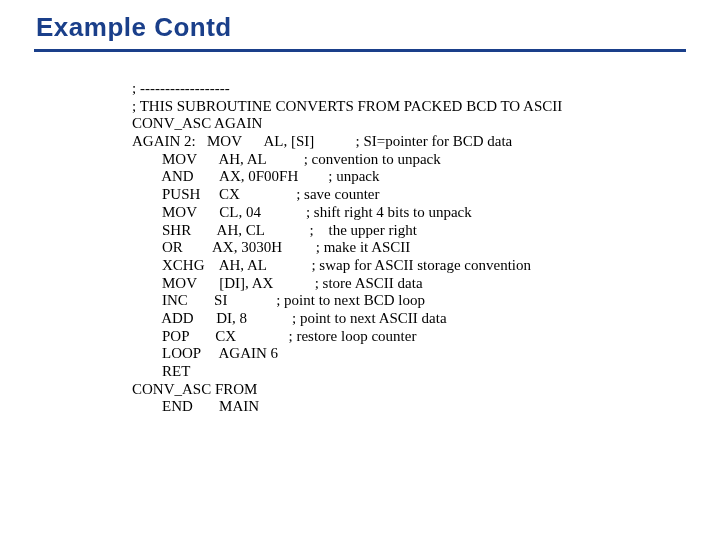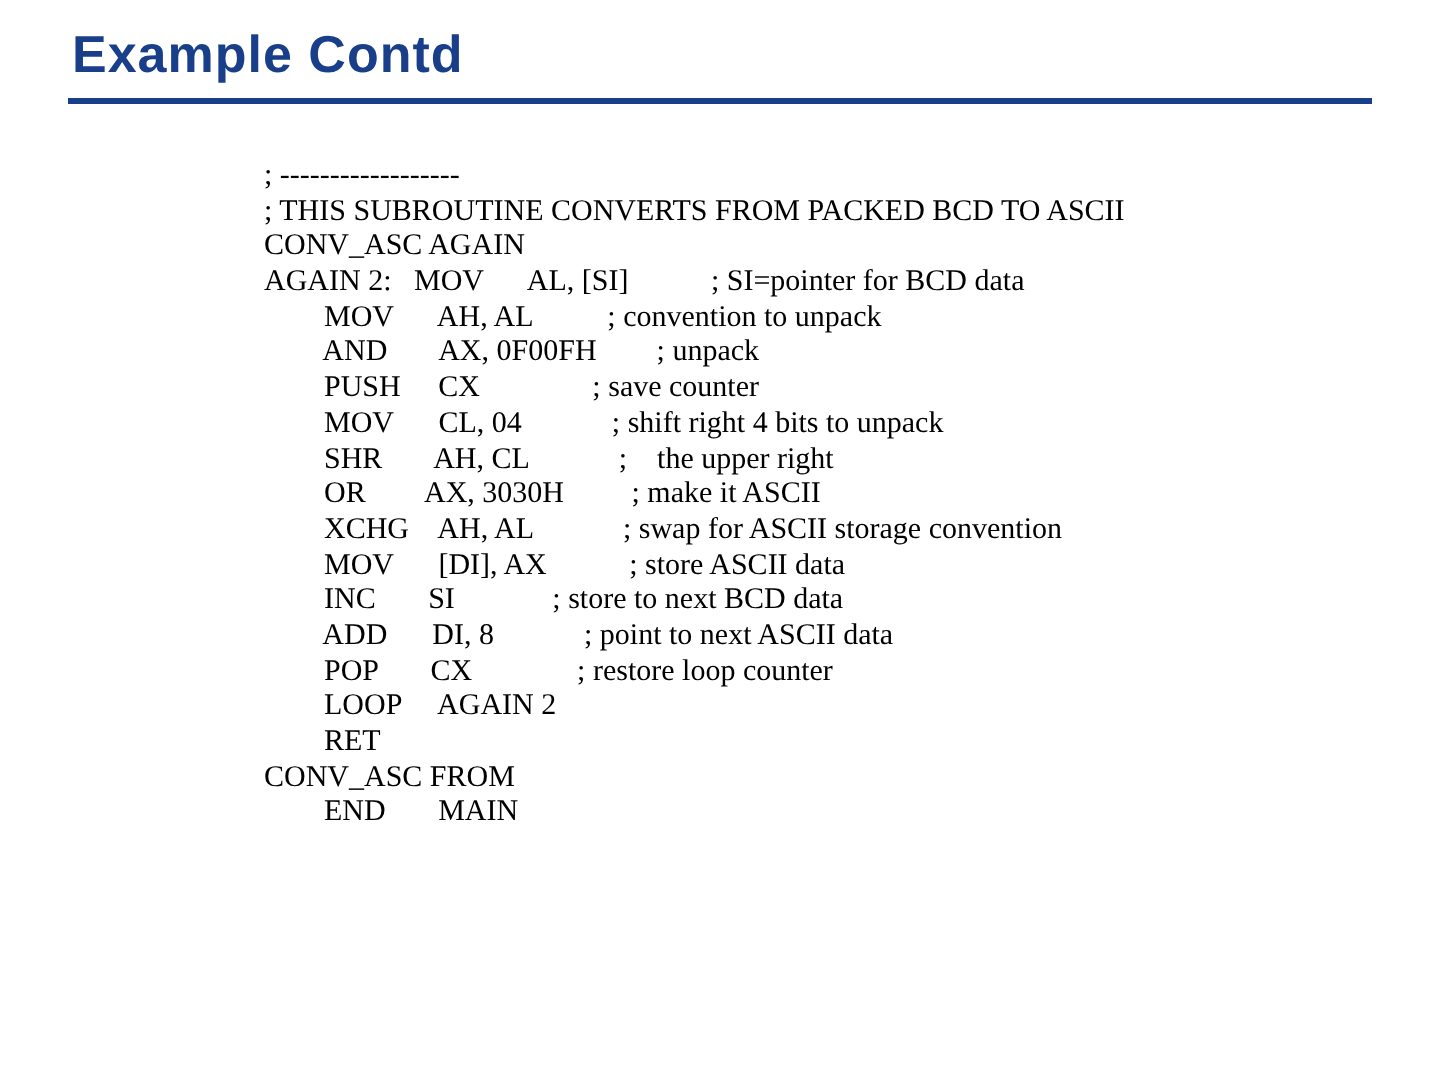--- a/index.html
+++ b/index.html
@@ -52,21 +52,21 @@
 <span>CONV_ASC AGAIN</span>
 <span>AGAIN 2:   MOV      AL, [SI]           ; SI=pointer for BCD data</span>
 <span>        MOV      AH, AL          ; convention to unpack</span>
 <span>        AND       AX, 0F00FH        ; unpack</span>
 <span>        PUSH     CX               ; save counter</span>
 <span>        MOV      CL, 04            ; shift right 4 bits to unpack</span>
 <span>        SHR       AH, CL            ;    the upper right</span>
 <span>        OR        AX, 3030H         ; make it ASCII</span>
 <span>        XCHG    AH, AL            ; swap for ASCII storage convention</span>
 <span>        MOV      [DI], AX           ; store ASCII data</span>
-<span>        INC       SI             ; store to next BCD data</span>
+<span>        INC       SI             ; point to next BCD loop</span>
 <span>        ADD      DI, 8            ; point to next ASCII data</span>
 <span>        POP       CX              ; restore loop counter</span>
-<span>        LOOP     AGAIN 2</span>
+<span>        LOOP     AGAIN 6</span>
 <span>        RET</span>
 <span>CONV_ASC FROM</span>
 <span>        END       MAIN</span></div>
 
 </div>
 
 </body></html>

